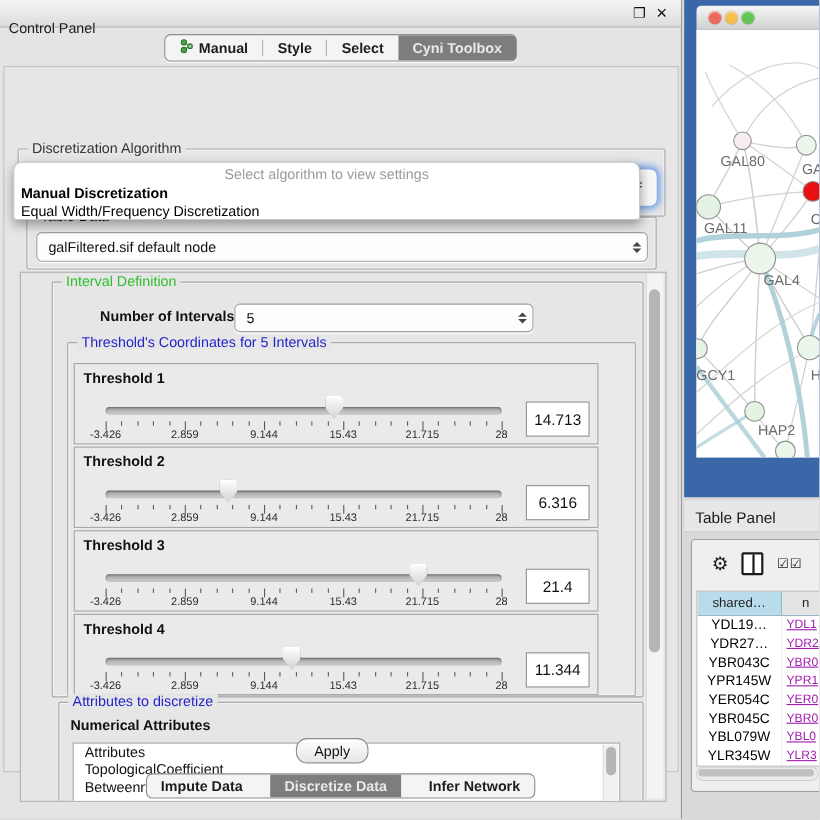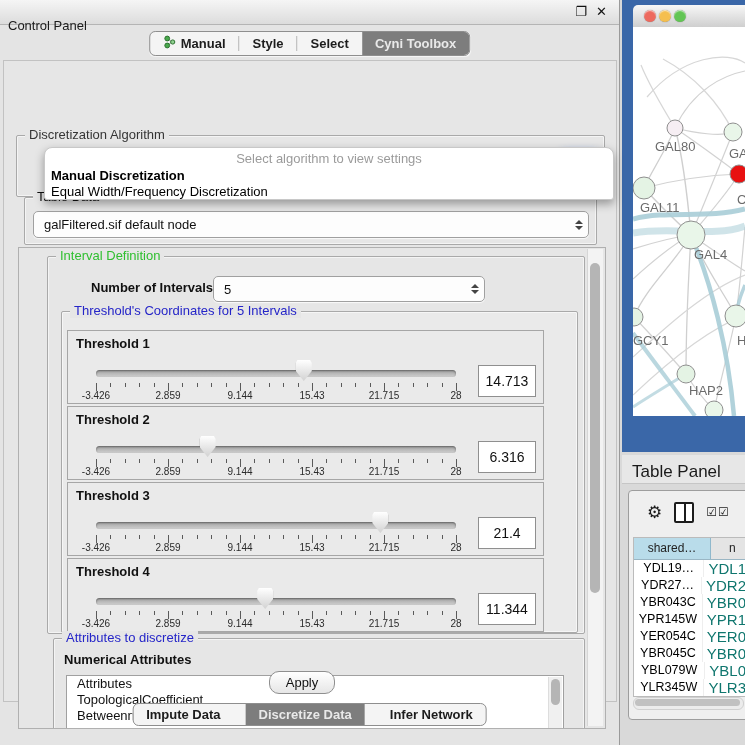--- a/index.html
+++ b/index.html
@@ -28,21 +28,21 @@
   .gtitle.blue{color:#2525c8;}
   .gtitle.black{color:#111;font-weight:normal;}
   
   .combo{position:absolute;background:#fdfdfd;border:1px solid #a0a0a0;border-radius:5px;font-size:13px;color:#111;display:flex;align-items:center;box-shadow:0 1px 1px rgba(255,255,255,.8);}
   .combo .ctext{padding-left:10px;flex:1;white-space:nowrap;overflow:hidden;}
   .spin{width:18px;display:flex;flex-direction:column;align-items:center;gap:2px;}
   .spin i{width:0;height:0;border-left:4px solid transparent;border-right:4px solid transparent;}
   .spin .up{border-bottom:4px solid #444;}
   .spin .dn{border-top:4px solid #444;}
   
-  .popup{position:absolute;left:8px;top:86px;width:568px;height:51px;background:#fff;border:1px solid #c8c8c8;border-radius:8px 8px 3px 3px;box-shadow:0 4px 10px rgba(0,0,0,.35);z-index:10;margin-left:32px;}
+  .popup{position:absolute;left:8px;top:86px;width:568px;height:51px;background:#fff;border:1px solid #c8c8c8;border-radius:8px 8px 3px 3px;box-shadow:0 4px 10px rgba(0,0,0,.35);z-index:10;}
   .popup .ph{height:17px;margin-top:3px;text-align:center;color:#9b9b9b;font-size:13px;}
   .popup .opt{height:16px;padding-left:6px;font-size:13px;color:#000;}
   .popup .opt.b{font-weight:bold;}
   .hiddencombo{position:absolute;left:556px;top:92px;width:36px;height:33px;border-radius:7px;background:#f7f7f7;border:1px solid #89aee2;box-shadow:0 0 7px 2px rgba(90,145,235,.85);z-index:5;}
   
   .scrollpane{position:absolute;left:14px;top:186px;width:586px;height:480px;border:1px solid #b0b0b0;background:#e6e6e6;overflow:hidden;}
   .vscroll{position:absolute;top:1px;right:2px;width:15px;height:477px;background:#f3f3f3;border-left:1px solid #d6d6d6;}
   .vscroll .thumbv{position:absolute;left:2px;top:14px;width:10px;height:330px;background:#b5b5b5;border-radius:6px;}
   
   .tpanel{position:absolute;left:5px;width:475px;height:72px;border:1px solid #a6a6a6;background:#eaeaea;}
@@ -60,35 +60,35 @@
   .attrlist .item{font-size:13px;color:#111;line-height:16px;padding-left:10px;}
   .listscroll{position:absolute;right:1px;top:1px;width:13px;height:58px;background:#f0f0f0;border-left:1px solid #ddd;}
   .listscroll .thumbv{position:absolute;left:2px;top:2px;width:9px;height:26px;background:#b5b5b5;border-radius:5px;}
   .applybtn{position:absolute;left:269px;top:671px;width:64px;height:21px;border:1px solid #8f8f8f;border-radius:10px;background:linear-gradient(#ffffff,#e6e6e6);font-size:13px;color:#111;display:flex;align-items:center;justify-content:center;}
   
   .netwin{position:absolute;left:622px;top:0;width:137px;height:452px;background:#3a67a8;}
   .nettitle{position:absolute;left:11px;top:5px;width:112px;height:22px;background:linear-gradient(#f7f7f7,#cfcfcf);border-radius:5px 0 0 0;border-bottom:1px solid #a8a8a8;}
   .tl{position:absolute;top:5px;width:12px;height:12px;border-radius:50%;box-shadow:inset 0 1px 1px rgba(255,255,255,.7),0 0 1px rgba(0,0,0,.5);}
   .netcanvas{position:absolute;left:11px;top:27px;width:112px;height:389px;background:#fff;}
   
-  .tp-title{position:absolute;left:622px;top:455px;width:123px;height:28px;background:#e7e7e7;border-bottom:1px solid #c6c6c6;font-size:17px;color:#1a1a1a;}
+  .tp-title{position:absolute;left:622px;top:455px;width:123px;height:28px;background:#e7e7e7;border-bottom:1px solid #c6c6c6;font-size:14px;color:#1a1a1a;}
   .tp-title span{position:absolute;left:10px;top:7px;}
   .tp-body{position:absolute;left:628px;top:490px;width:117px;height:228px;background:#efefef;border:1px solid #9d9d9d;border-radius:4px 0 0 4px;}
   .tp-toolbar{position:absolute;left:0;top:0;width:100%;height:42px;display:flex;align-items:center;gap:12px;padding-left:18px;box-sizing:border-box;}
   .gear{font-size:17px;color:#1c1c1c;line-height:17px;}
   .splitcols{width:16px;height:17px;border:2px solid #1c1c1c;border-radius:2px;position:relative;background:#fff;}
   .splitcols:before{content:"";position:absolute;left:50%;top:0;width:2px;height:100%;background:#1c1c1c;}
   .cbx{font-size:12px;color:#1c1c1c;letter-spacing:1px;}
   .tp-table{position:absolute;left:4px;top:46px;right:0;bottom:22px;background:#fff;overflow:hidden;border:1px solid #bbb;border-right:none;}
   .tp-head{display:flex;height:21px;border-bottom:1px solid #9ab6c4;}
   .tp-head .c1{width:76px;background:#b9dcea;border-right:1px solid #8fb8cc;text-align:center;font-size:12px;color:#222;line-height:21px;}
   .tp-head .c2{flex:1;background:#e4e4e4;font-size:12px;color:#222;line-height:21px;padding-left:18px;}
   .tp-row{display:flex;height:17px;}
   .tp-row .c1{width:76px;text-align:center;font-size:12.5px;color:#000;line-height:17px;border-right:1px solid #eee;}
-  .tp-row .c2{flex:1;font-size:15px;color:#0f766e;line-height:17px;padding-left:4px;}
+  .tp-row .c2{flex:1;font-size:11px;color:#a21caf;line-height:17px;padding-left:4px;text-decoration:underline;}
   .hscroll{position:absolute;left:4px;bottom:9px;right:2px;height:11px;background:#ececec;border:1px solid #d0d0d0;border-radius:6px;}
   .hscroll .thumbh{position:absolute;left:1px;top:1px;height:7px;width:96%;background:#c1c1c1;border-radius:5px;}
   .netlabel{fill:#6b6b6b;font-size:13px;font-family:"Liberation Sans",sans-serif;}
 </style>
 </head>
 <body>
 
 <div id="root">
 
   <div class="cpanel">

